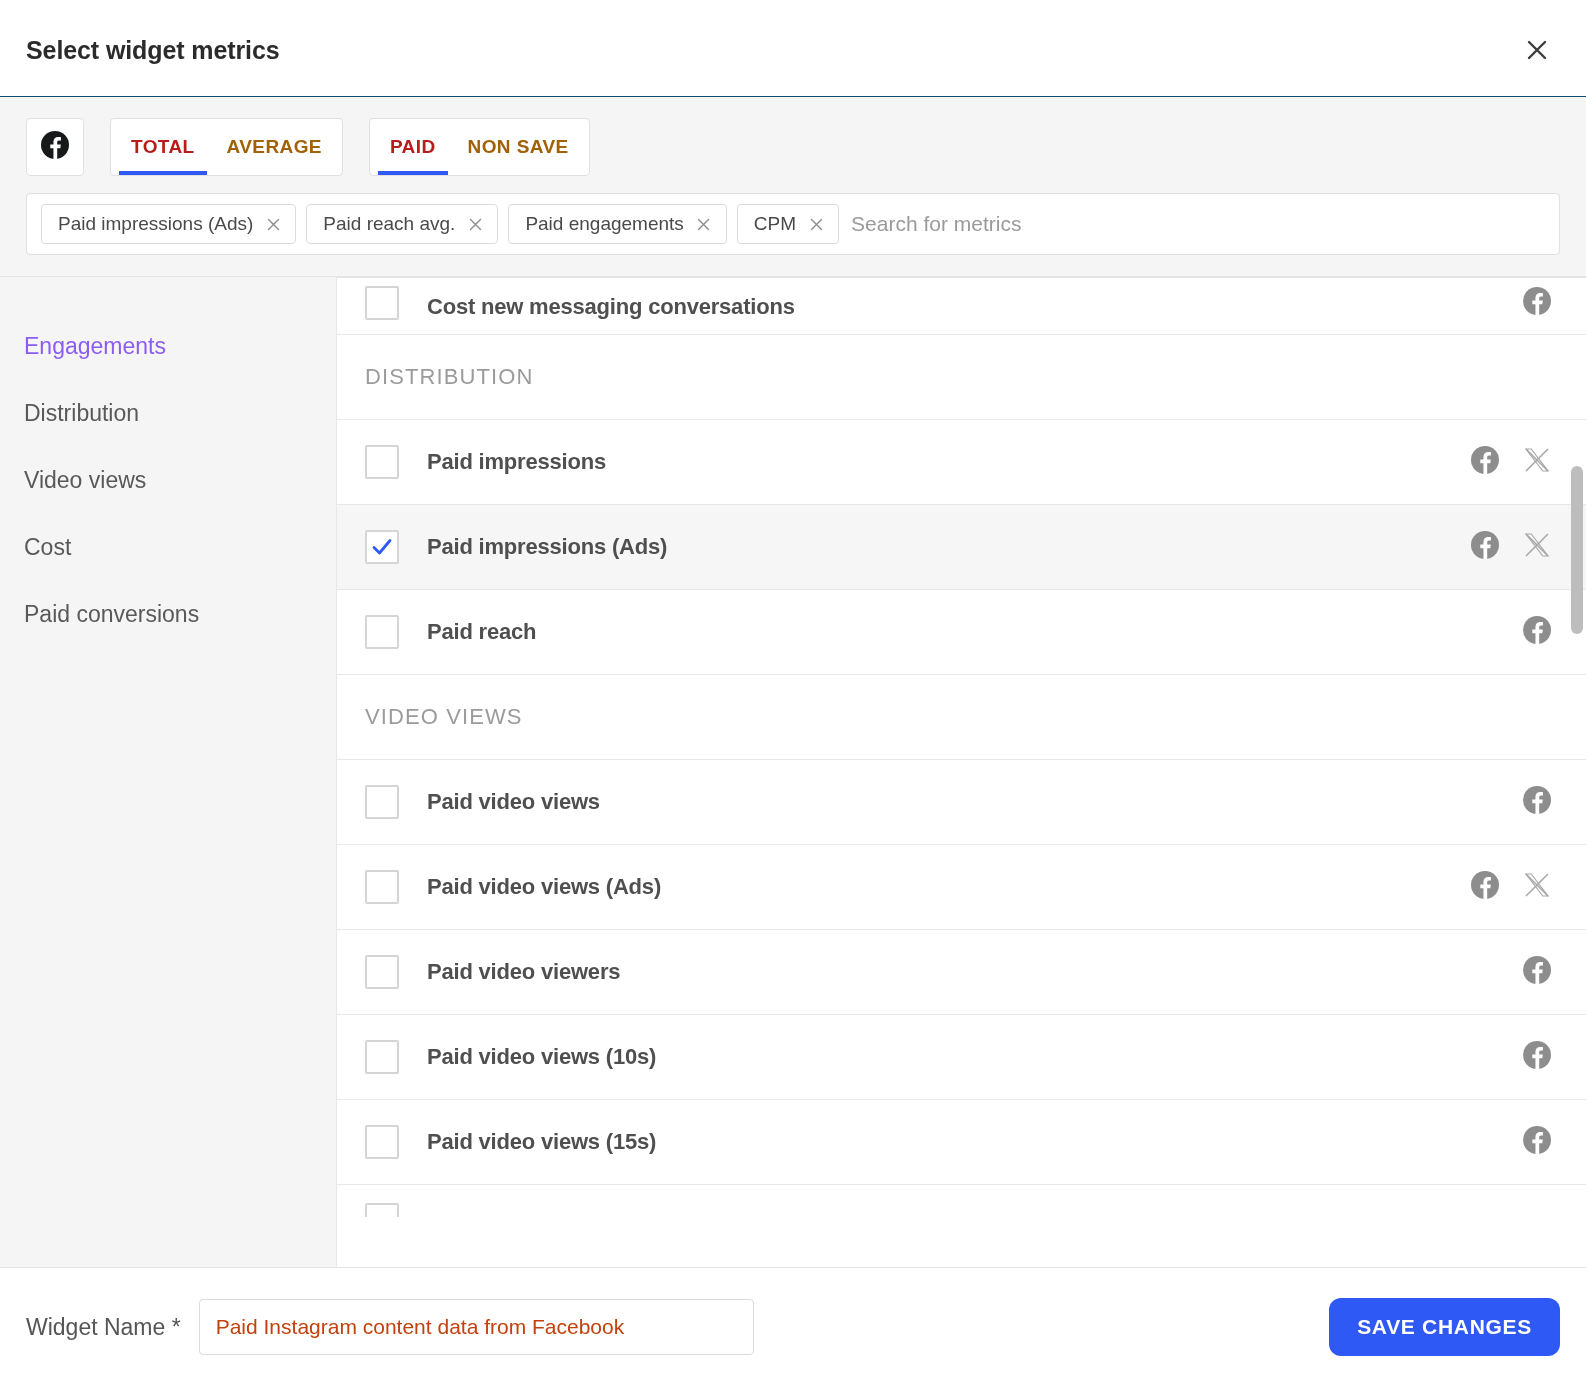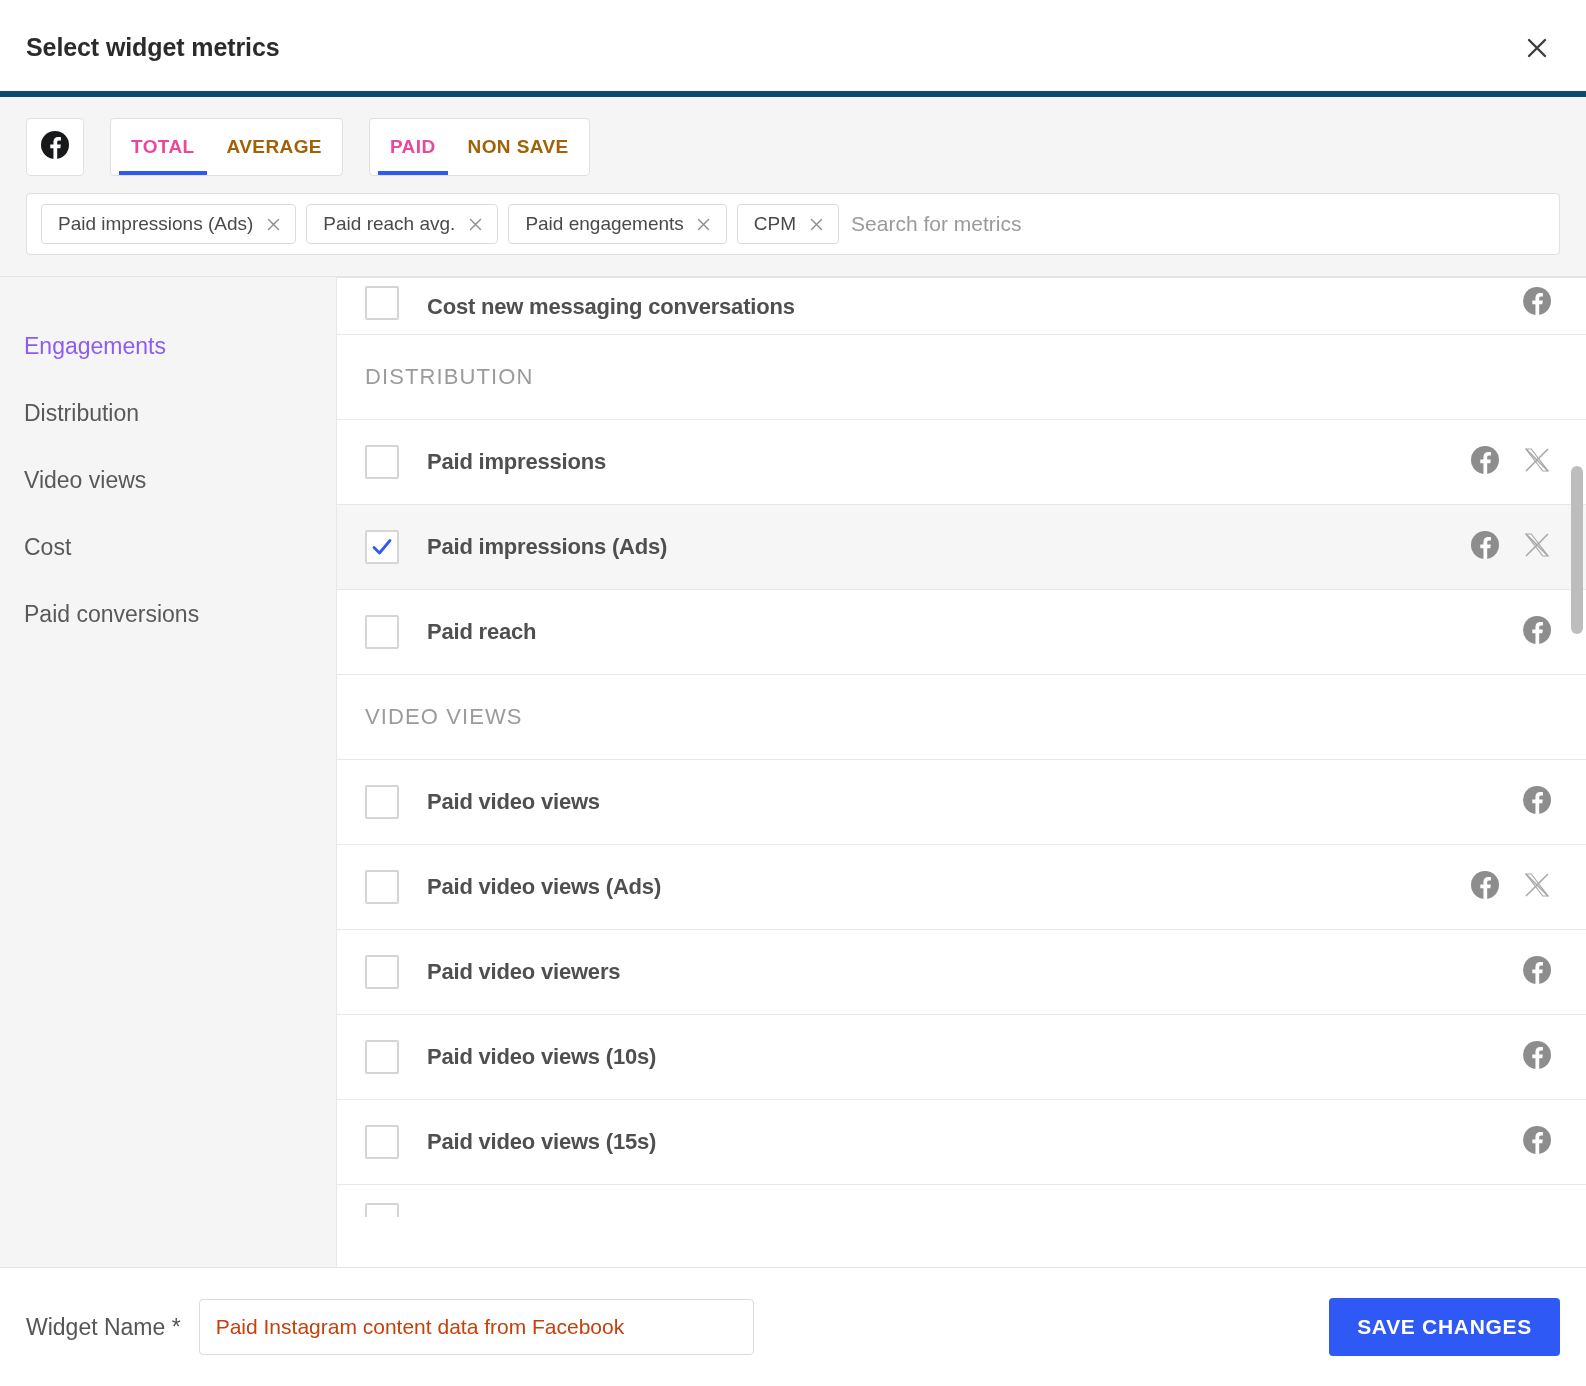--- a/index.html
+++ b/index.html
@@ -16,21 +16,21 @@
     width: 1586px; height: 1386px;
     display: flex; flex-direction: column;
     background: #ffffff;
     position: relative;
   }
 
   
   .dlg-header {
     height: 97px;
     flex: 0 0 97px;
-    border-bottom: 6px solid #0c4a6e;
+    border-bottom: 1px solid #0c4a6e;
     display: flex; align-items: center;
     padding: 4px 26px 0 26px;
     background: #ffffff;
   }
   .dlg-title {
     font-size: 25px;
     font-weight: bold;
     color: #2b2b2b;
     letter-spacing: -0.1px;
     flex: 1 1 auto;
@@ -75,21 +75,21 @@
     display: flex; align-items: center; justify-content: center;
     padding: 0 16px;
     font-size: 19px;
     font-weight: bold;
     letter-spacing: 0.4px;
     color: #a16207;
     cursor: pointer;
     background: none; border: none;
     font-family: "Liberation Sans", sans-serif;
   }
-  .tab.active { color: #ec4899; }
+  .tab.active { color: #b91c1c; }
   .tab.active::after {
     content: "";
     position: absolute;
     left: 4px; right: 4px; bottom: 0;
     height: 4px;
     background: #2f59f5;
   }
 
   
   .search-wrap {
@@ -261,21 +261,21 @@
     color: #c2410c;
     font-family: "Liberation Sans", sans-serif;
     outline: none;
     background: #ffffff;
   }
   .spacer { flex: 1 1 auto; }
   .save-btn {
     background: #2f59f5;
     color: #ffffff;
     border: none;
-    border-radius: 4px;
+    border-radius: 12px;
     height: 58px;
     padding: 8px 28px;
     font-size: 21px;
     font-weight: bold;
     letter-spacing: 0.7px;
     cursor: pointer;
     font-family: "Liberation Sans", sans-serif;
   }
 </style>
 </head>

